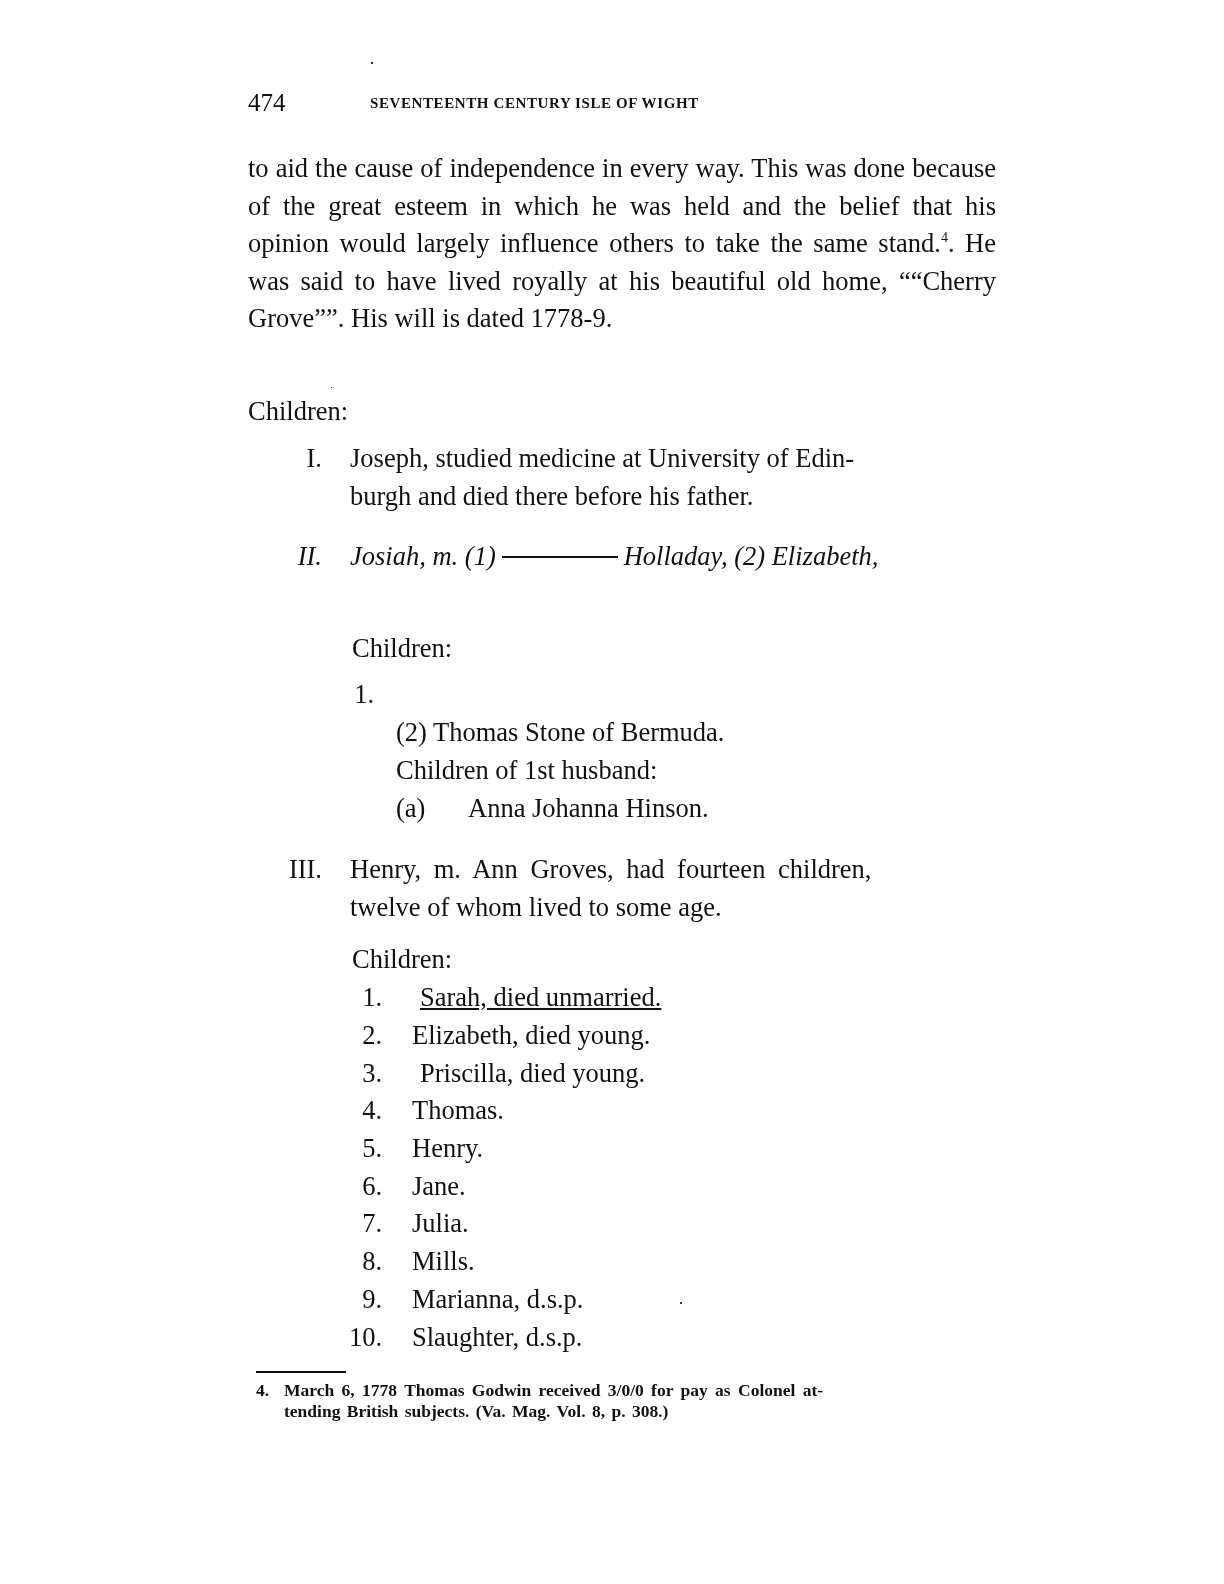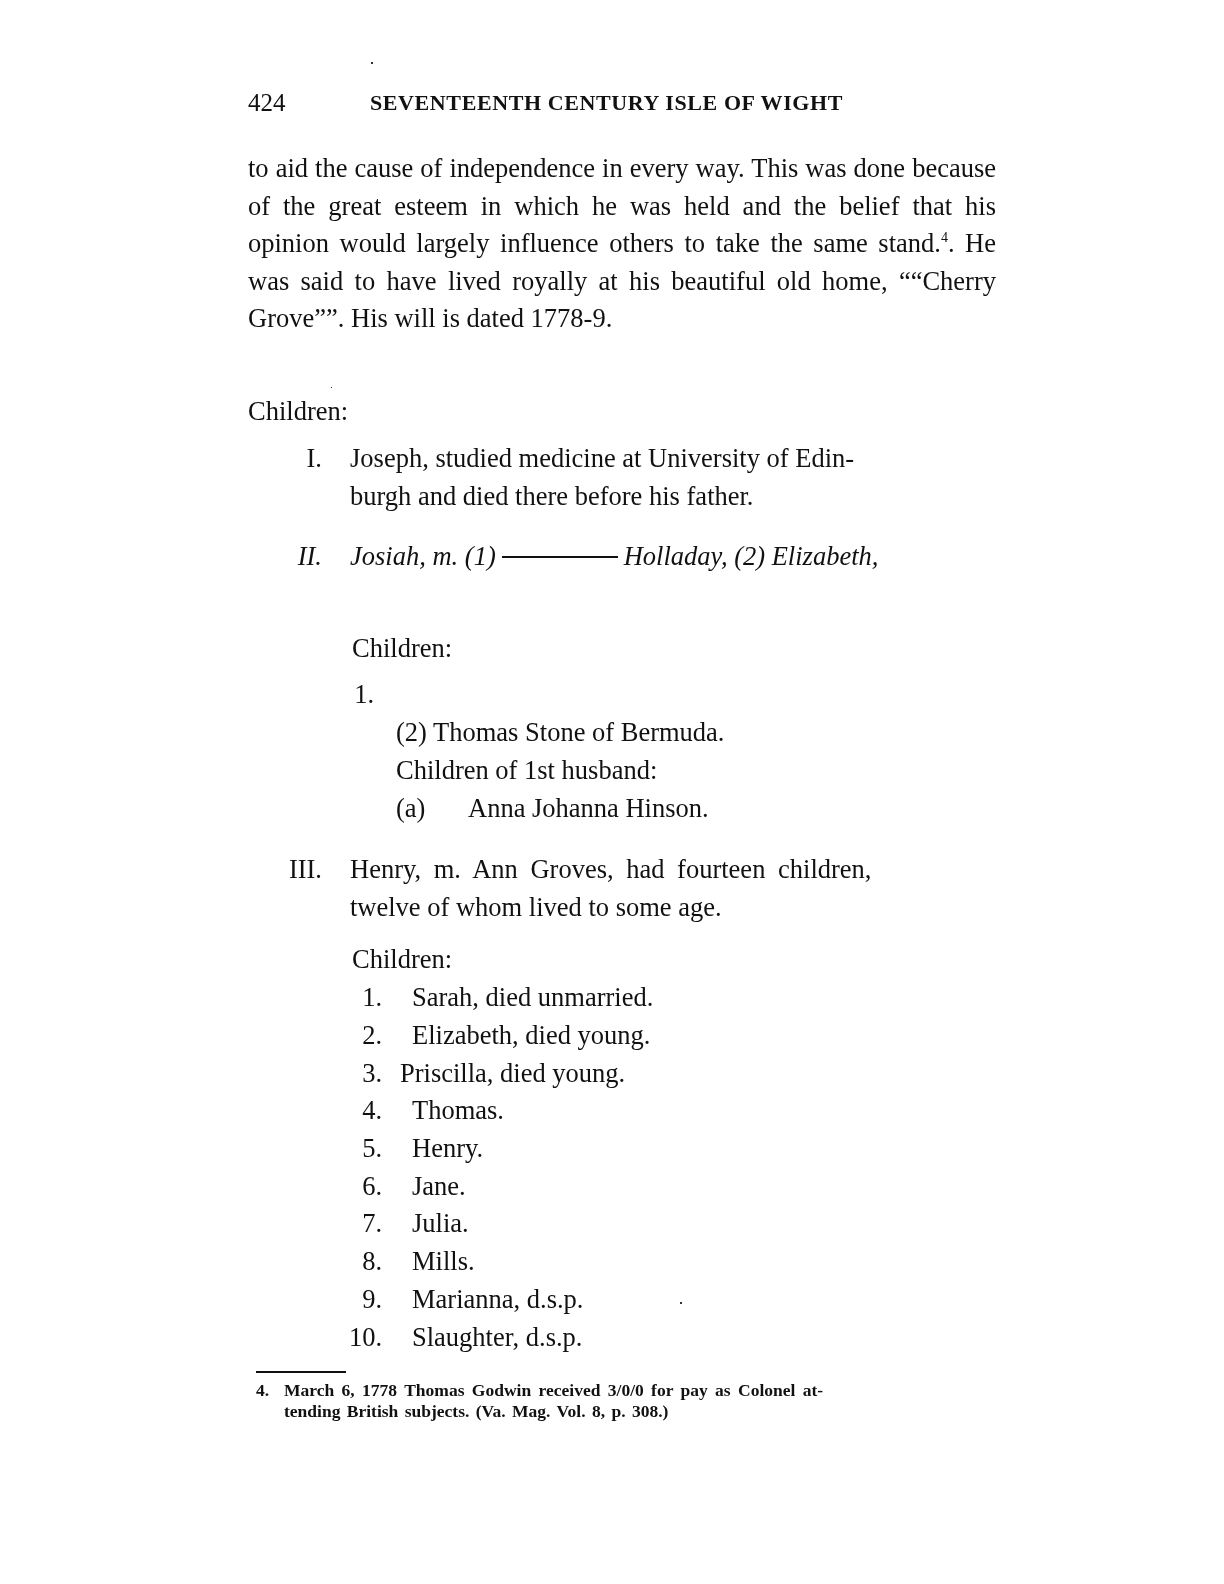--- a/index.html
+++ b/index.html
@@ -39,21 +39,21 @@
       position: absolute;
       left: 0;
       top: 0;
       font-size: 25px;
       line-height: 30px;
     }
     .running-head {
       position: absolute;
       left: 122px;
       top: 2px;
-      font-size: 22px;
+      font-size: 15px;
       font-weight: bold;
       letter-spacing: 0.6px;
       line-height: 26px;
     }
     .body-text {
       position: absolute;
       left: 0;
       top: 150px;
       width: 748px;
       font-size: 26.5px;
@@ -132,21 +132,21 @@
 </head>
 <body>
 
 <div class="speck" style="left:371px; top:62px;"></div>
 <div class="speck" style="left:331px; top:387px; width:1px; height:1px;"></div>
 <div class="speck" style="left:680px; top:1302px; width:2px; height:2px;"></div>
 
 <div class="page">
 
   <div class="header">
-    <span class="page-number">424</span>
+    <span class="page-number">474</span>
     <span class="running-head">SEVENTEENTH CENTURY ISLE OF WIGHT</span>
   </div>
 
   <div class="body-text">
     <p><span>to aid the cause of independence in every way. This was done because of the great esteem in which he was held and the belief that his opinion would largely influence others to take the same stand.</span><span class="sup">4</span><span>. He was said to have lived royally at his beautiful old home, ““Cherry Grove””. His will is dated 1778-9.</span></p>
   </div>
 
   <div class="label" style="left:0; top:393px;">Children:</div>
 
   <div class="entry" style="left:0; top:440px; width:750px; height:76px;">
@@ -173,27 +173,27 @@
   <div class="entry" style="left:0; top:851px; width:750px; height:76px;">
     <span class="num" style="left:0; width:74px; top:0;">III.</span>
     <span class="txt" style="left:102px; top:0; width:650px; white-space:nowrap; word-spacing:6px;">Henry, m. Ann Groves, had fourteen children,</span>
     <span class="txt" style="left:102px; top:37.6px; width:648px; white-space:nowrap;">twelve of whom lived to some age.</span>
   </div>
 
   <div class="label" style="left:104px; top:941px;">Children:</div>
 
   <div class="sub-list">
     <span class="row" style="left:104px; top:979px; width:30px; text-align:right;">1.</span>
-    <span class="row" style="left:164px; top:979px;">Sarah, died unmarried.</span>
+    <span class="row" style="left:172px; top:979px;text-decoration:underline;">Sarah, died unmarried.</span>
 
     <span class="row" style="left:104px; top:1017px; width:30px; text-align:right;">2.</span>
     <span class="row" style="left:164px; top:1017px;">Elizabeth, died young.</span>
 
     <span class="row" style="left:104px; top:1055px; width:30px; text-align:right;">3.</span>
-    <span class="row" style="left:152px; top:1055px;">Priscilla, died young.</span>
+    <span class="row" style="left:172px; top:1055px;">Priscilla, died young.</span>
 
     <span class="row" style="left:104px; top:1092px; width:30px; text-align:right;">4.</span>
     <span class="row" style="left:164px; top:1092px;">Thomas.</span>
 
     <span class="row" style="left:104px; top:1130px; width:30px; text-align:right;">5.</span>
     <span class="row" style="left:164px; top:1130px;">Henry.</span>
 
     <span class="row" style="left:104px; top:1168px; width:30px; text-align:right;">6.</span>
     <span class="row" style="left:164px; top:1168px;">Jane.</span>
 

